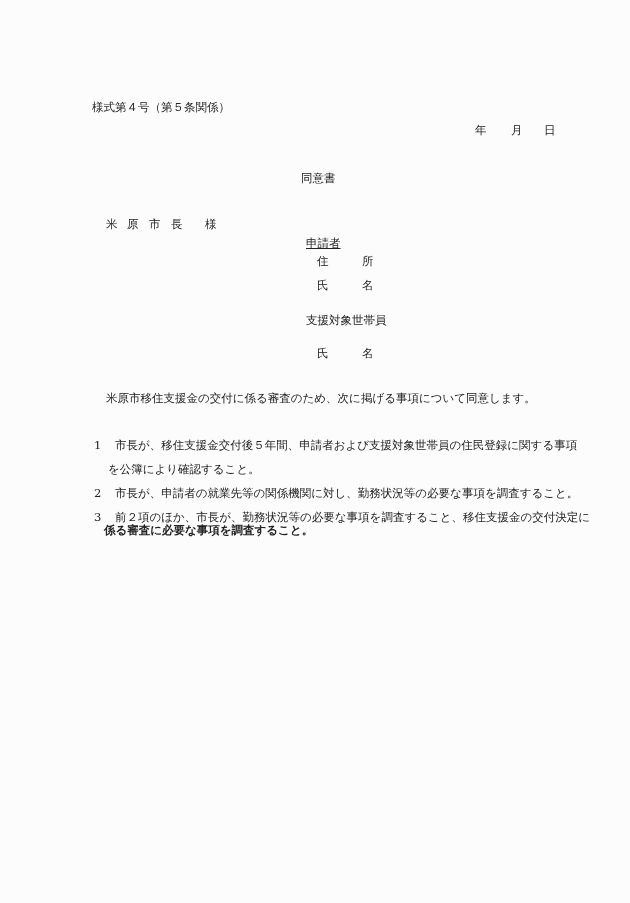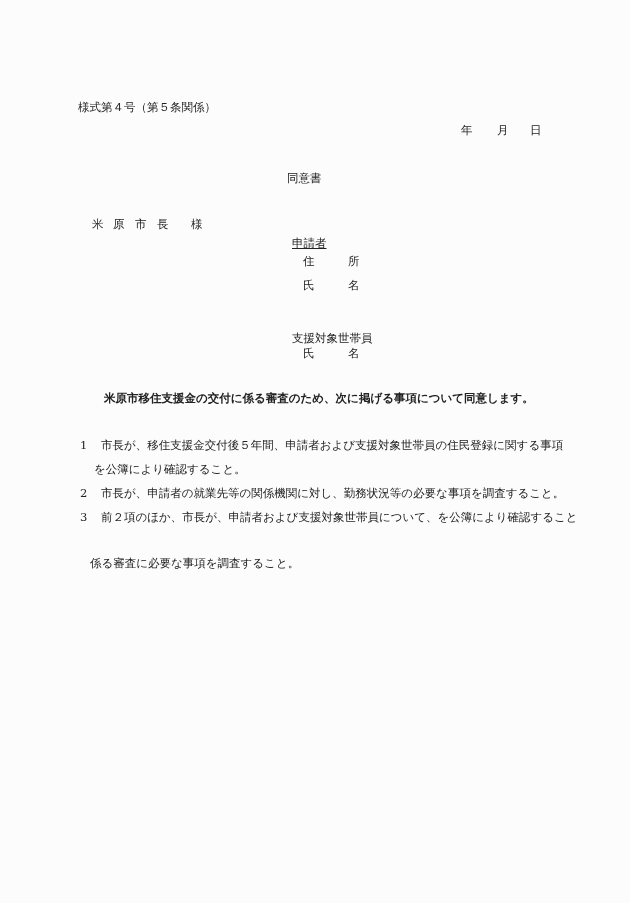--- a/index.html
+++ b/index.html
@@ -1,20 +1,20 @@
 <!DOCTYPE html>
 <html><head>
   <meta charset="utf-8">
   <style>
     html, body { margin: 0; padding: 0; }
     body {
       width: 630px; height: 903px; background: #fcfcfc; position: relative; overflow: hidden;
       font-family: "DejaVu Serif", "Liberation Serif", serif; color: #222; font-size: 11.5px;
     }
-    .abs { position: absolute; white-space: nowrap; line-height: 14px; }
+    .abs { position: absolute; white-space: nowrap; line-height: 14px; margin-left: 14px; }
   </style>
 </head>
 <body>
 
 <div>
   <div class="abs" style="left:78px;top:100px;">様式第４号（第５条関係）</div>
 
   <div class="abs" style="left:461px;top:123px;">年</div>
   <div class="abs" style="left:497px;top:123px;">月</div>
   <div class="abs" style="left:530px;top:123px;">日</div>
@@ -31,32 +31,32 @@
 
   <div>
     <div class="abs" style="left:292px;top:236px;text-decoration:underline;">申請者</div>
     <div class="abs" style="left:303px;top:254px;">住</div>
     <div class="abs" style="left:348px;top:254px;">所</div>
     <div class="abs" style="left:303px;top:278px;">氏</div>
     <div class="abs" style="left:348px;top:278px;">名</div>
   </div>
 
   <div>
-    <div class="abs" style="left:292px;top:331px;">支援対象世帯員</div>
+    <div class="abs" style="left:292px;top:313px;">支援対象世帯員</div>
     <div class="abs" style="left:303px;top:346px;">氏</div>
     <div class="abs" style="left:348px;top:346px;">名</div>
   </div>
 
-  <div class="abs" style="left:104px;top:391px;font-weight:bold;">米原市移住支援金の交付に係る審査のため、次に掲げる事項について同意します。</div>
+  <div class="abs" style="left:92px;top:391px;">米原市移住支援金の交付に係る審査のため、次に掲げる事項について同意します。</div>
 
   <div>
     <div class="abs" style="left:80px;top:438px;">1</div>
     <div class="abs" style="left:101px;top:438px;font-family:Liberation Serif, serif;">市長が、移住支援金交付後５年間、申請者および支援対象世帯員の住民登録に関する事項</div>
     <div class="abs" style="left:94px;top:462px;">を公簿により確認すること。</div>
 
     <div class="abs" style="left:80px;top:486px;">2</div>
     <div class="abs" style="left:101px;top:486px;">市長が、申請者の就業先等の関係機関に対し、勤務状況等の必要な事項を調査すること。</div>
 
     <div class="abs" style="left:80px;top:510px;">3</div>
-    <div class="abs" style="left:101px;top:510px;">前２項のほか、市長が、申請者および支援対象世帯員について、を公簿により確認すること</div>
-    <div class="abs" style="left:90px;top:556px;">係る審査に必要な事項を調査すること。</div>
+    <div class="abs" style="left:101px;top:510px;">前２項のほか、市長が、勤務状況等の必要な事項を調査すること、移住支援金の交付決定に</div>
+    <div class="abs" style="left:90px;top:523px;font-weight:bold;">係る審査に必要な事項を調査すること。</div>
   </div>
 </div>
 
 </body></html>

